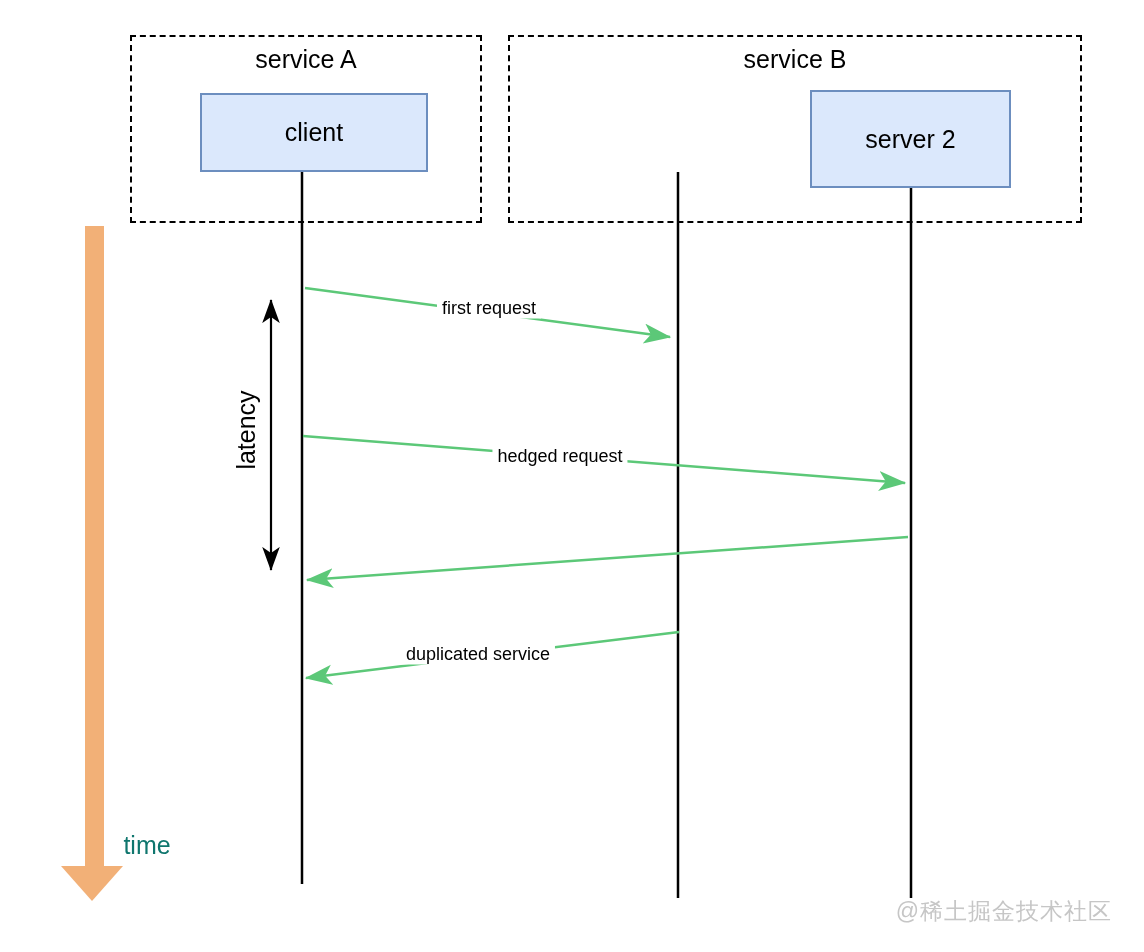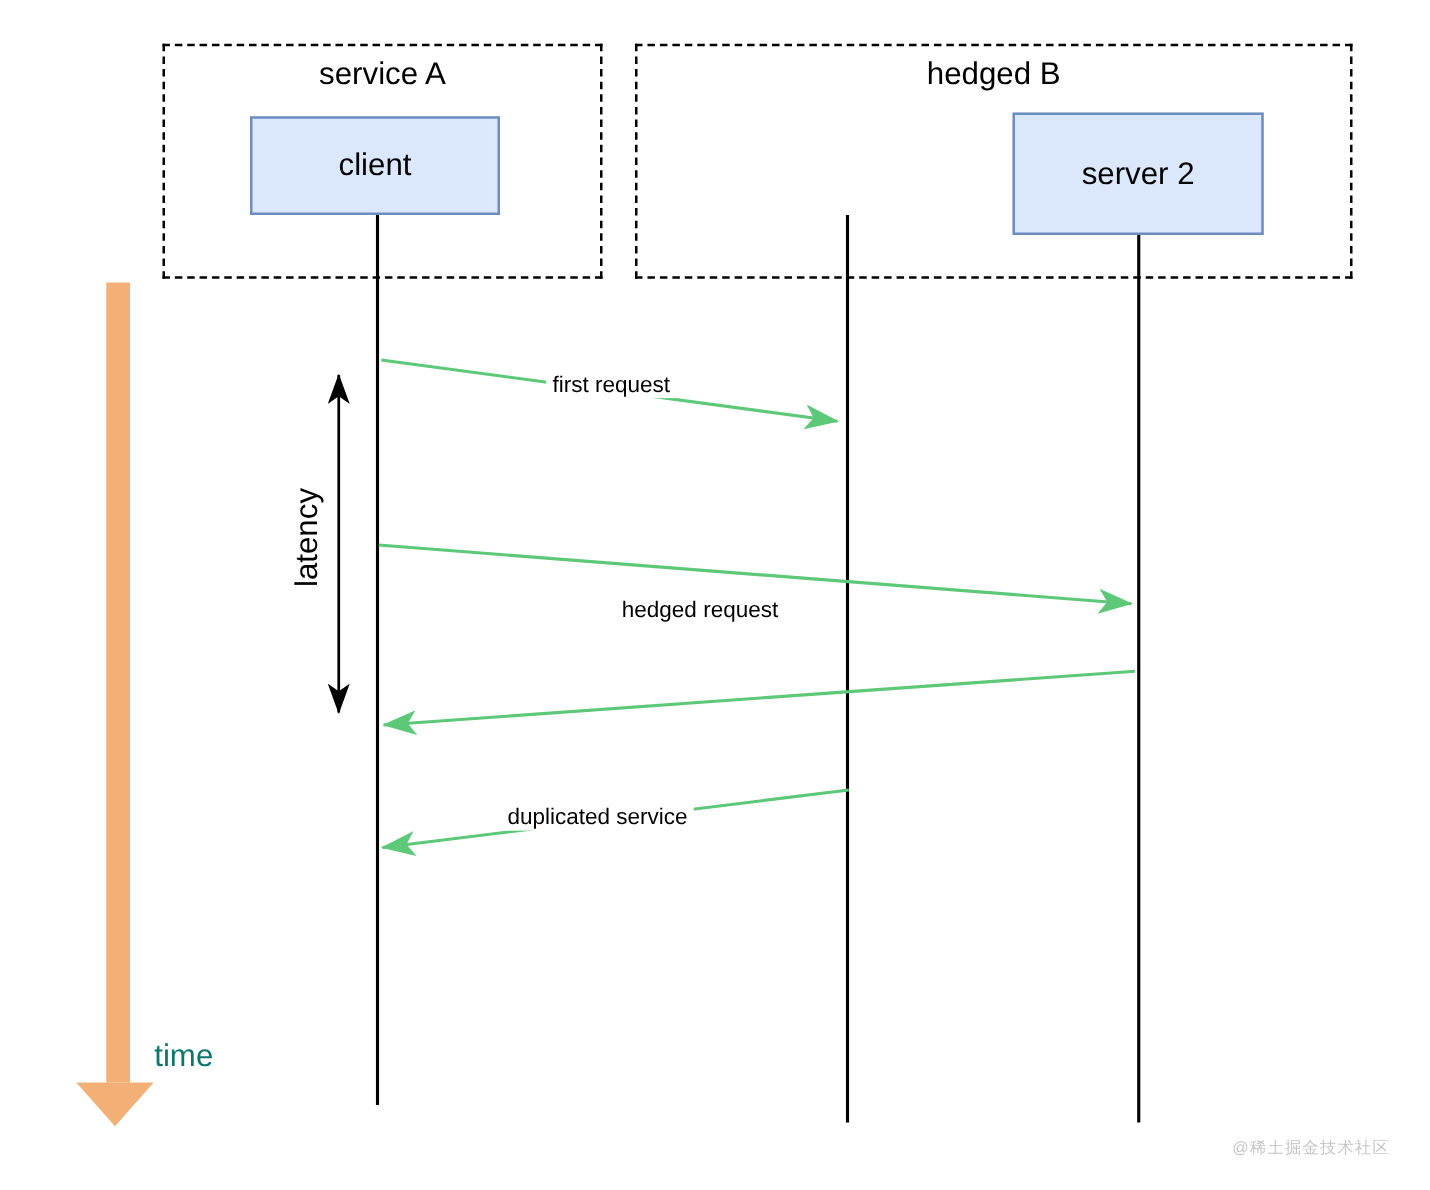--- a/index.html
+++ b/index.html
@@ -65,21 +65,21 @@
   }
   .time-label{
     position:absolute;
     transform:translate(-50%,-50%);
     font-size:25px;
     color:#0f766e;
   }
   .watermark{
     position:absolute;
     right:32px;bottom:25px;
-    font-size:13px;
+    font-size:23px;
     color:var(--watermark-gray);
     letter-spacing:1px;
   }
 </style>
 </head>
 <body>
 
 <div class="canvas">
 
   <svg class="svg-layer" viewBox="0 0 1144 952" xmlns="http://www.w3.org/2000/svg">
@@ -107,32 +107,32 @@
       <rect class="time-shape" x="85" y="226" width="19" height="640"></rect>
       <polygon class="time-shape" points="61,866 123,866 92,901"></polygon>
     </g>
   </svg>
 
   <div class="group-box" style="left:130px;top:35px;width:352px;height:188px;">
     <div class="group-title">service A</div>
   </div>
 
   <div class="group-box" style="left:508px;top:35px;width:574px;height:188px;">
-    <div class="group-title">hedged B</div>
+    <div class="group-title">service B</div>
   </div>
 
-  <div class="node-box" style="left:200px;top:93px;width:200px;height:79px;">
+  <div class="node-box" style="left:200px;top:93px;width:228px;height:79px;">
     <span>client</span>
   </div>
   <div class="node-box" style="left:810px;top:90px;width:201px;height:98px;">
     <span>server 2</span>
   </div>
 
   <div class="msg-label" style="left:489px;top:308px;">first request</div>
-  <div class="msg-label" style="left:560px;top:456px;margin-top:32px;">hedged request</div>
+  <div class="msg-label" style="left:560px;top:456px;">hedged request</div>
   <div class="msg-label" style="left:478px;top:654px;">duplicated service</div>
 
   <div class="latency-label" style="left:246px;top:430px;">latency</div>
   <div class="time-label" style="left:147px;top:845px;">time</div>
 
   <div class="watermark">@稀土掘金技术社区</div>
 
 </div>
 
 </body></html>

